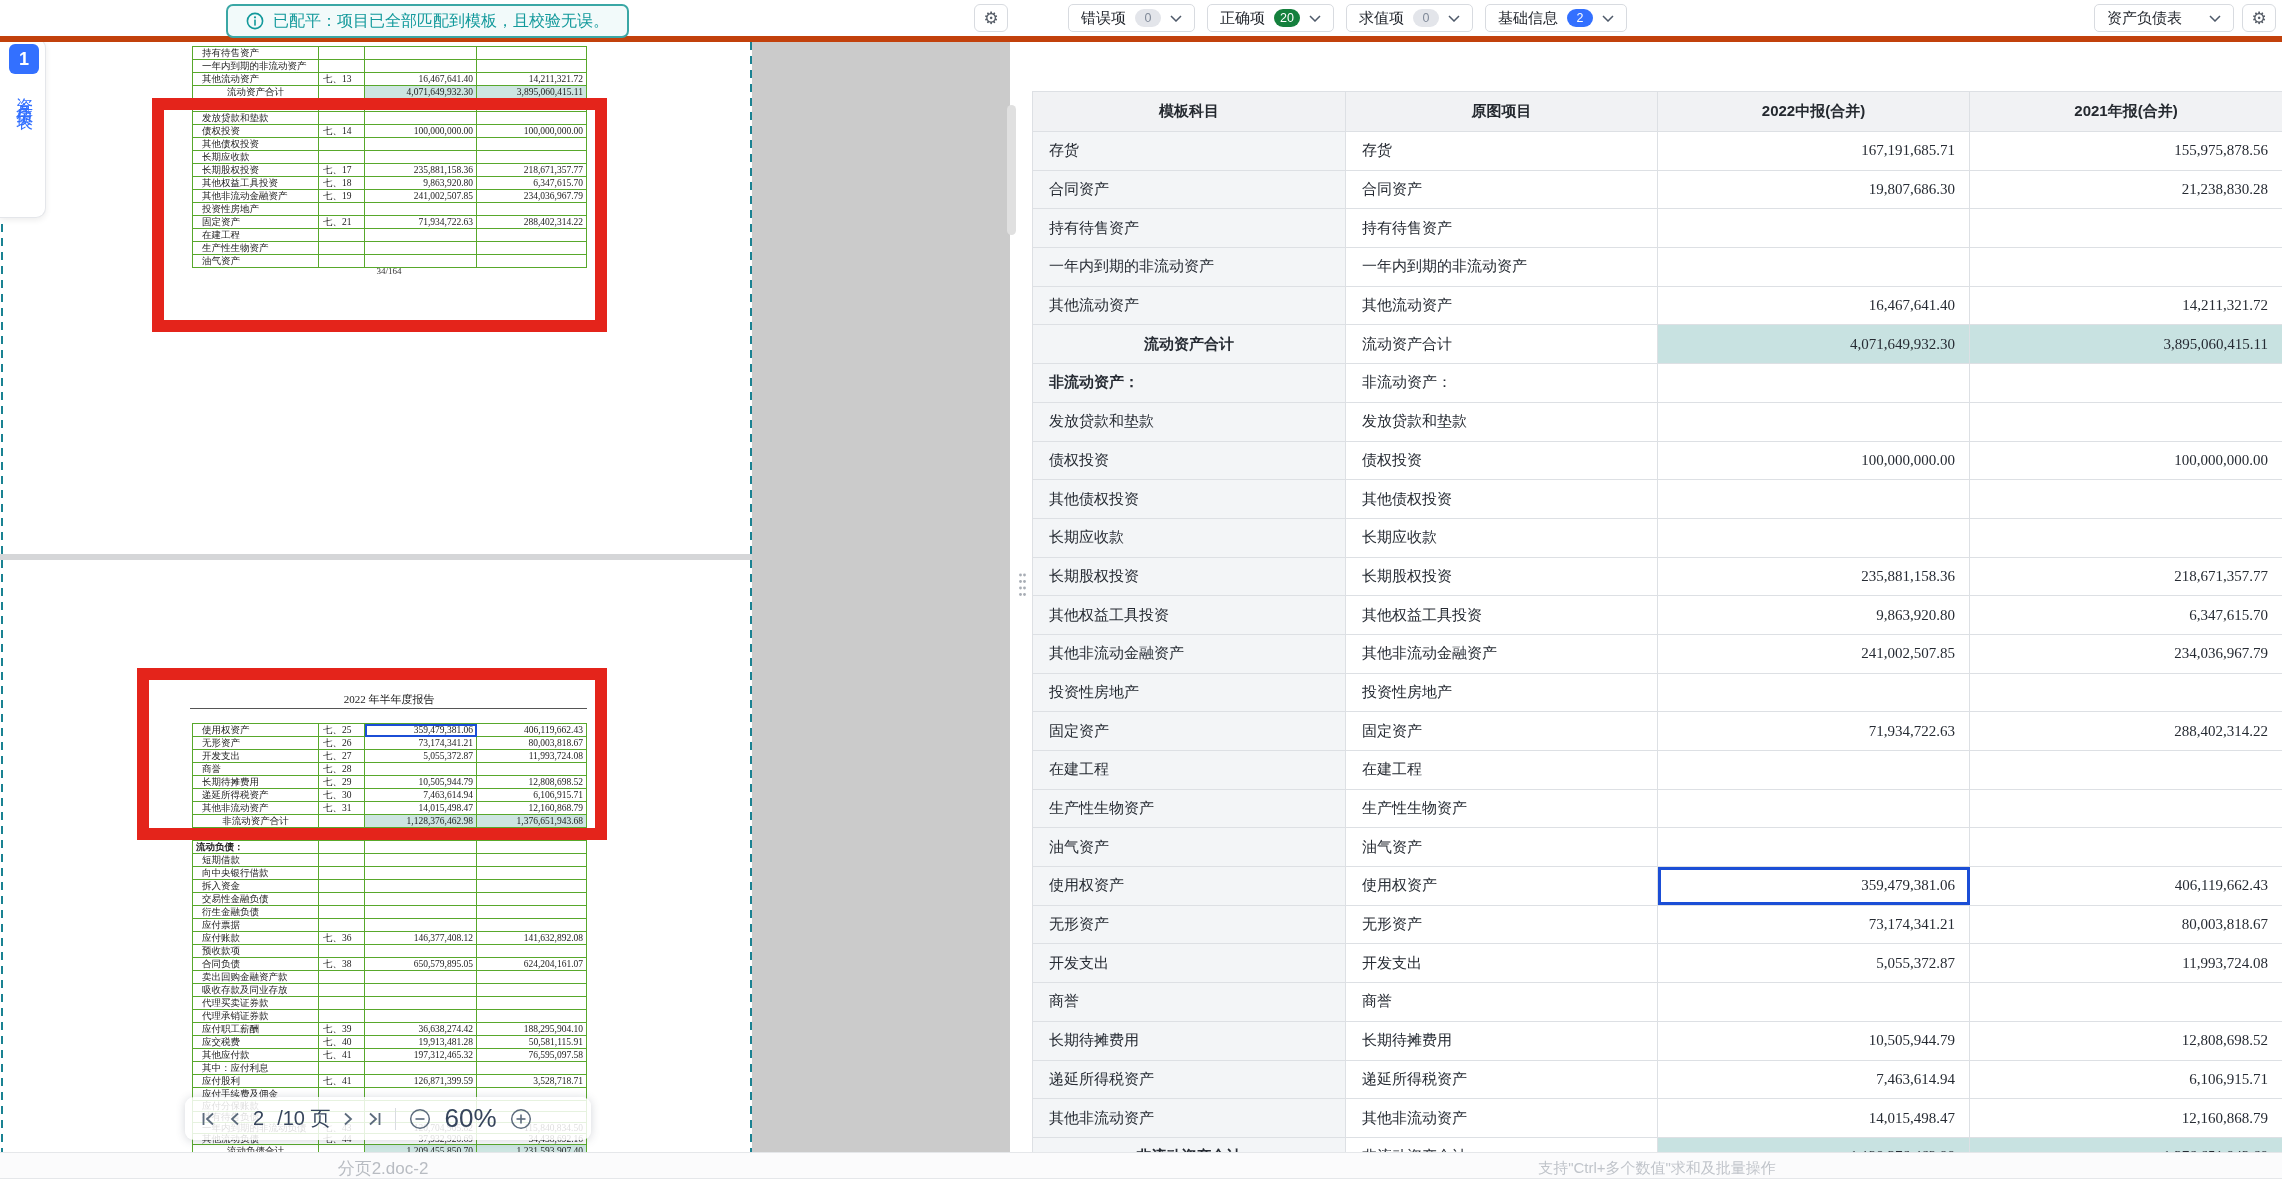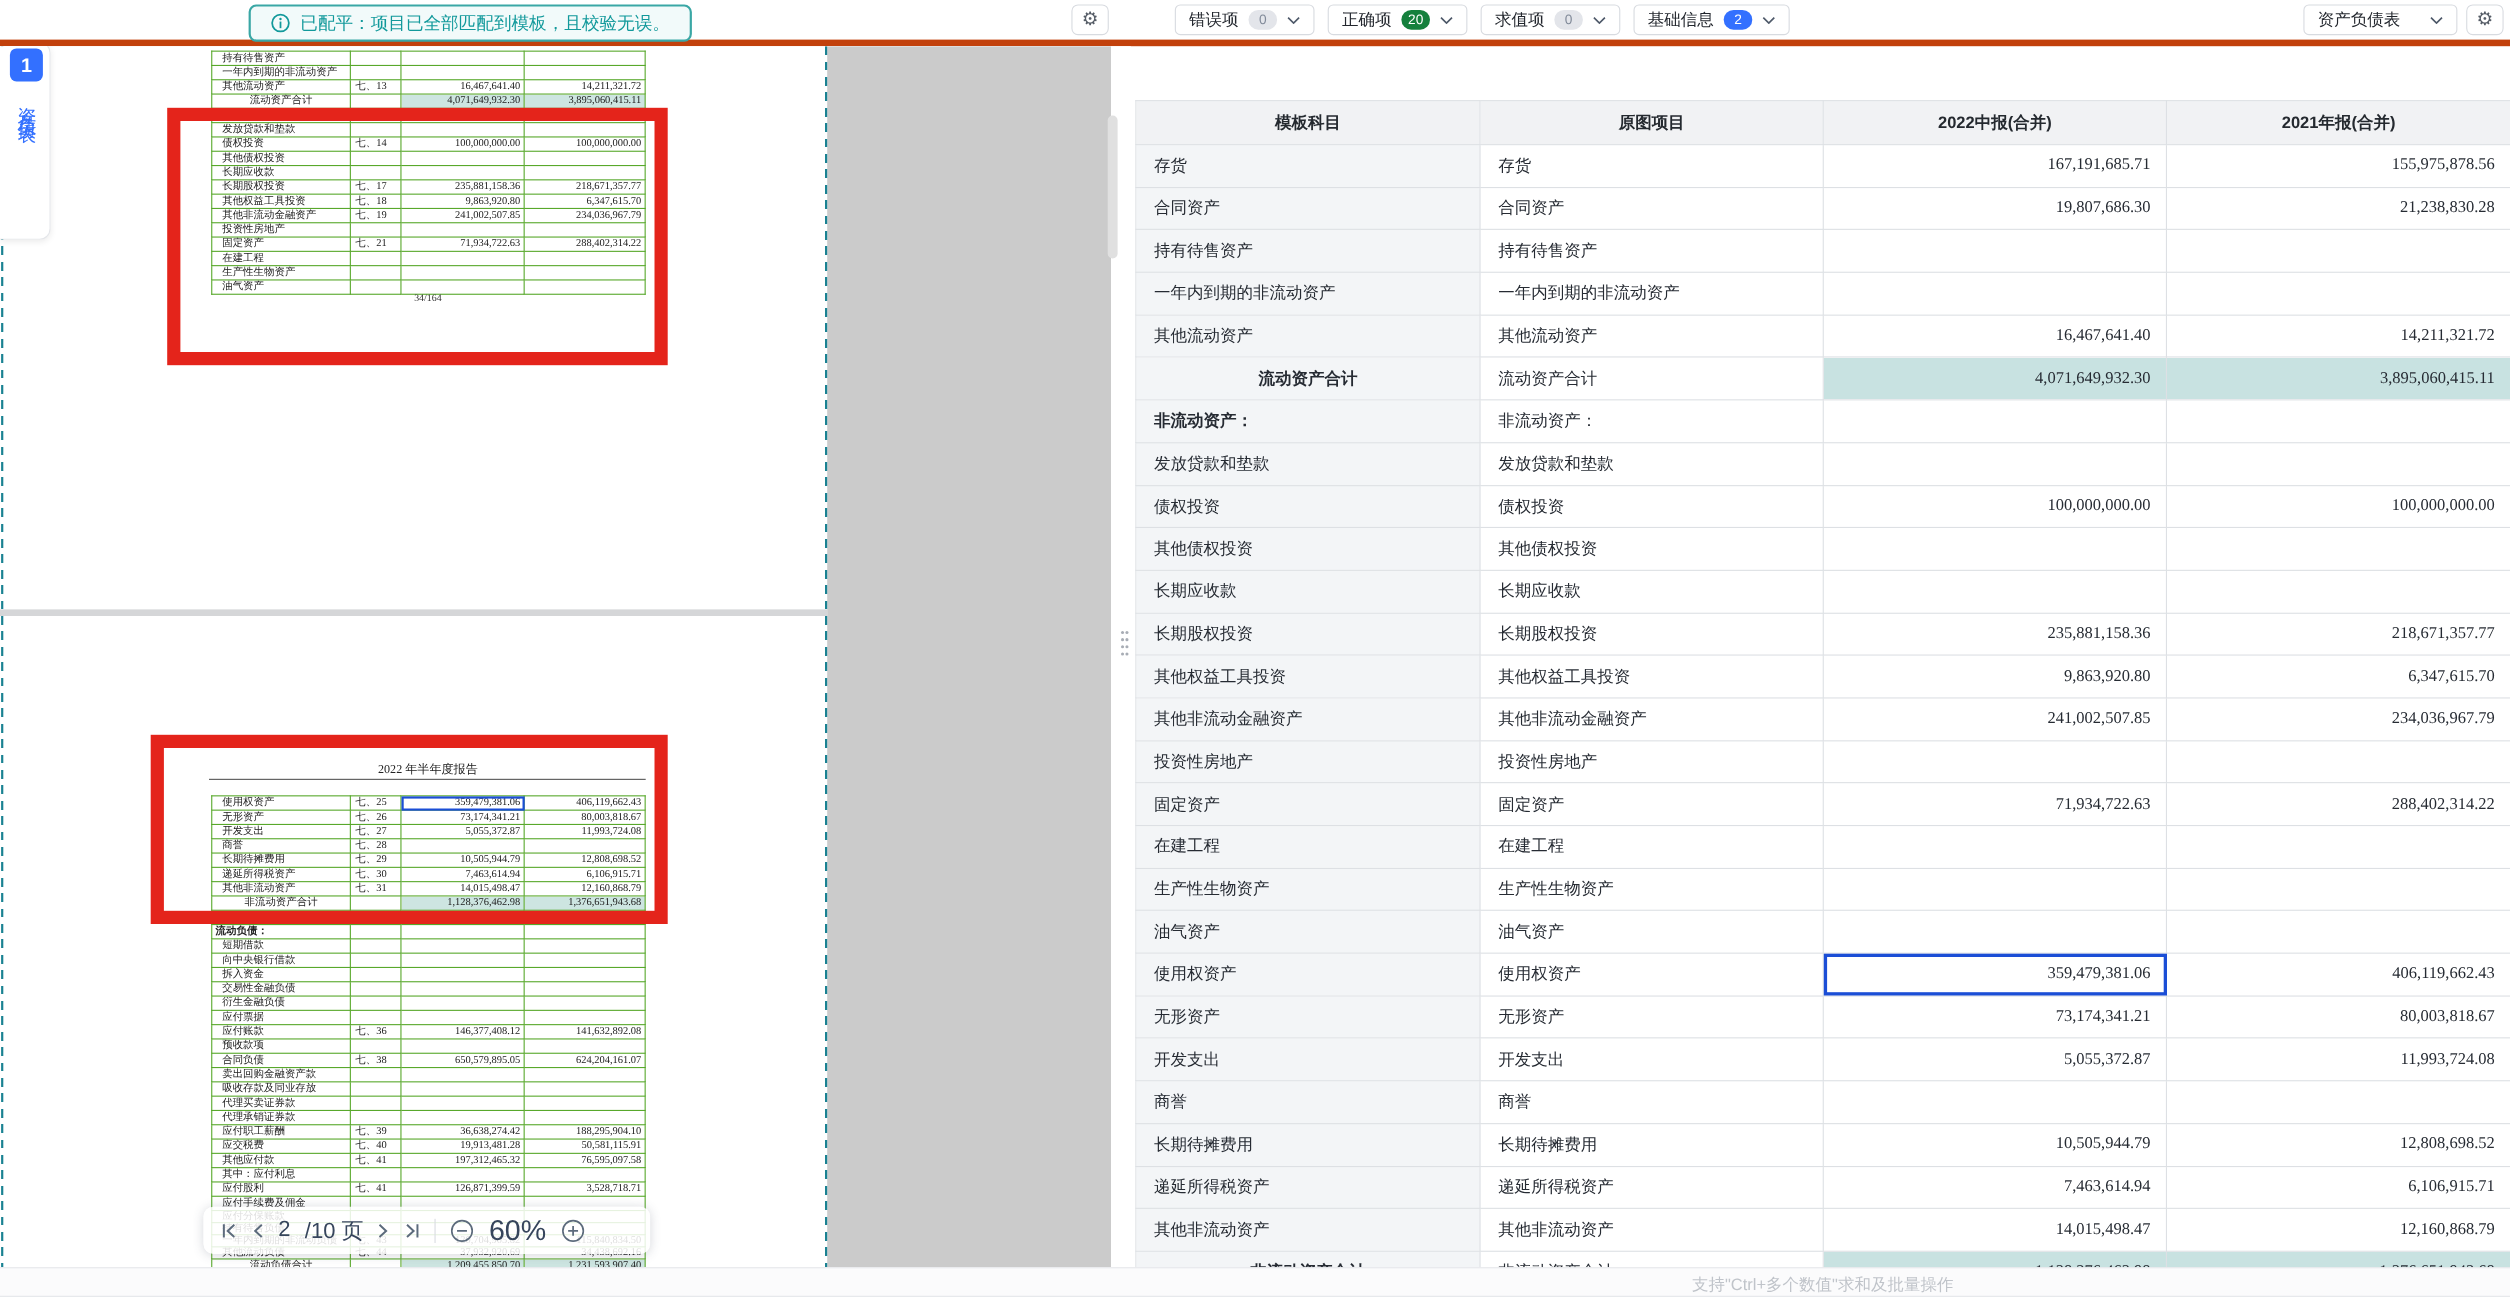--- a/index.html
+++ b/index.html
@@ -732,15 +732,16 @@
             <td class="c1 tcenter">非流动资产合计</td>
             <td class="c2">非流动资产合计</td>
             <td class="num hl2">1,128,376,462.98</td>
             <td class="num hl2">1,376,651,943.68</td>
           </tr>
         </tbody>
     </table>
   </div>
 
   <div class="abs bottombar"></div>
+  <div class="abs filename">分页2.doc-2</div>
   <div class="abs tip">支持"Ctrl+多个数值"求和及批量操作</div>
 
 </div>
 
 </body></html>

